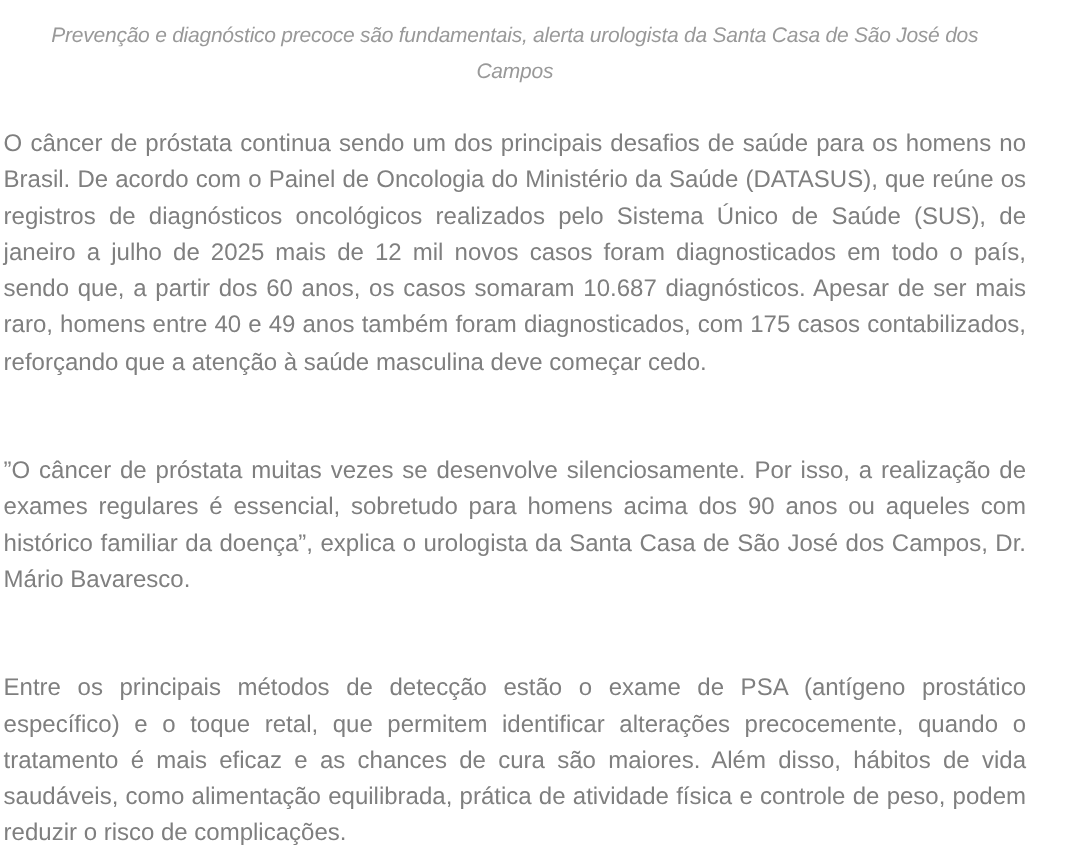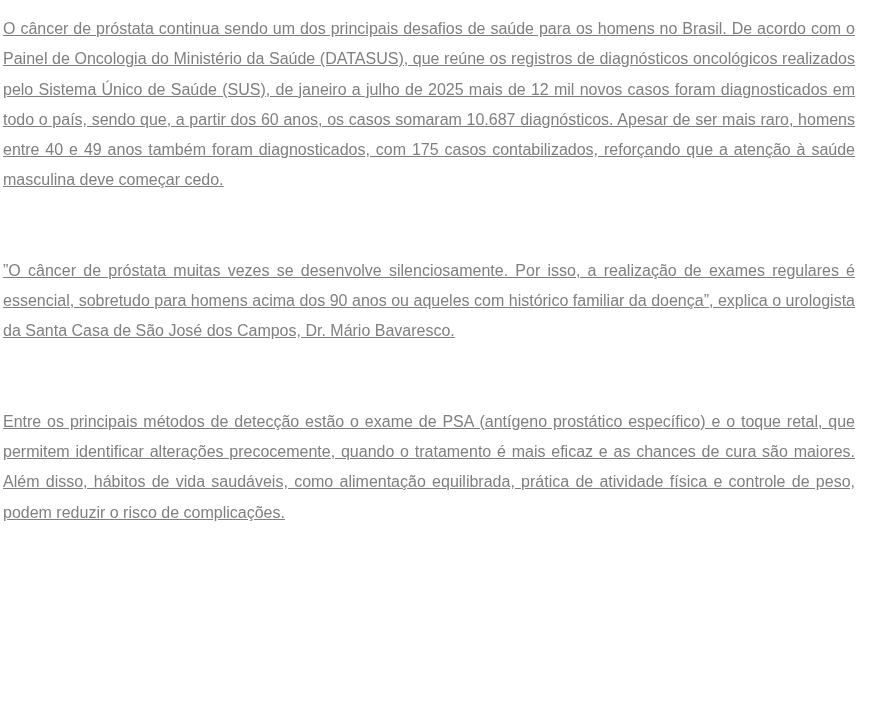--- a/index.html
+++ b/index.html
@@ -27,32 +27,35 @@
     line-height: 30px;
     letter-spacing: -0.2px;
     color: var(--subtitle-color, #999999);
   }
   .subtitle .subtitle-line {
     white-space: nowrap;
   }
   .body-para {
     margin: 0 0 60px 0;
     text-align: justify;
-    font-size: 16px;
+    font-size: 20px;
     line-height: 30.3px;
     color: var(--body-text-color, #7f7f7f);
-    text-decoration: underline;
   }
   .body-para:last-child {
     margin-bottom: 12px;
   }
 </style>
 </head>
 <body>
 
 <div class="article">
+  <h2 class="subtitle">
+    <span class="subtitle-line">Prevenção e diagnóstico precoce são fundamentais, alerta urologista da Santa Casa de São José dos</span><br>
+    <span class="subtitle-line">Campos</span>
+  </h2>
 
   <p class="body-para">O câncer de próstata continua sendo um dos principais desafios de saúde para os homens no Brasil. De acordo com o Painel de Oncologia do Ministério da Saúde (DATASUS), que reúne os registros de diagnósticos oncológicos realizados pelo Sistema Único de Saúde (SUS), de janeiro a julho de 2025 mais de 12 mil novos casos foram diagnosticados em todo o país, sendo que, a partir dos 60 anos, os casos somaram 10.687 diagnósticos. Apesar de ser mais raro, homens entre 40 e 49 anos também foram diagnosticados, com 175 casos contabilizados, reforçando que a atenção à saúde masculina deve começar cedo.</p>
 
   <p class="body-para">”O câncer de próstata muitas vezes se desenvolve silenciosamente. Por isso, a realização de exames regulares é essencial, sobretudo para homens acima dos 90 anos ou aqueles com histórico familiar da doença”, explica o urologista da Santa Casa de São José dos Campos, Dr. Mário Bavaresco.</p>
 
   <p class="body-para">Entre os principais métodos de detecção estão o exame de PSA (antígeno prostático específico) e o toque retal, que permitem identificar alterações precocemente, quando o tratamento é mais eficaz e as chances de cura são maiores. Além disso, hábitos de vida saudáveis, como alimentação equilibrada, prática de atividade física e controle de peso, podem reduzir o risco de complicações.</p>
 </div>
 
 </body></html>

